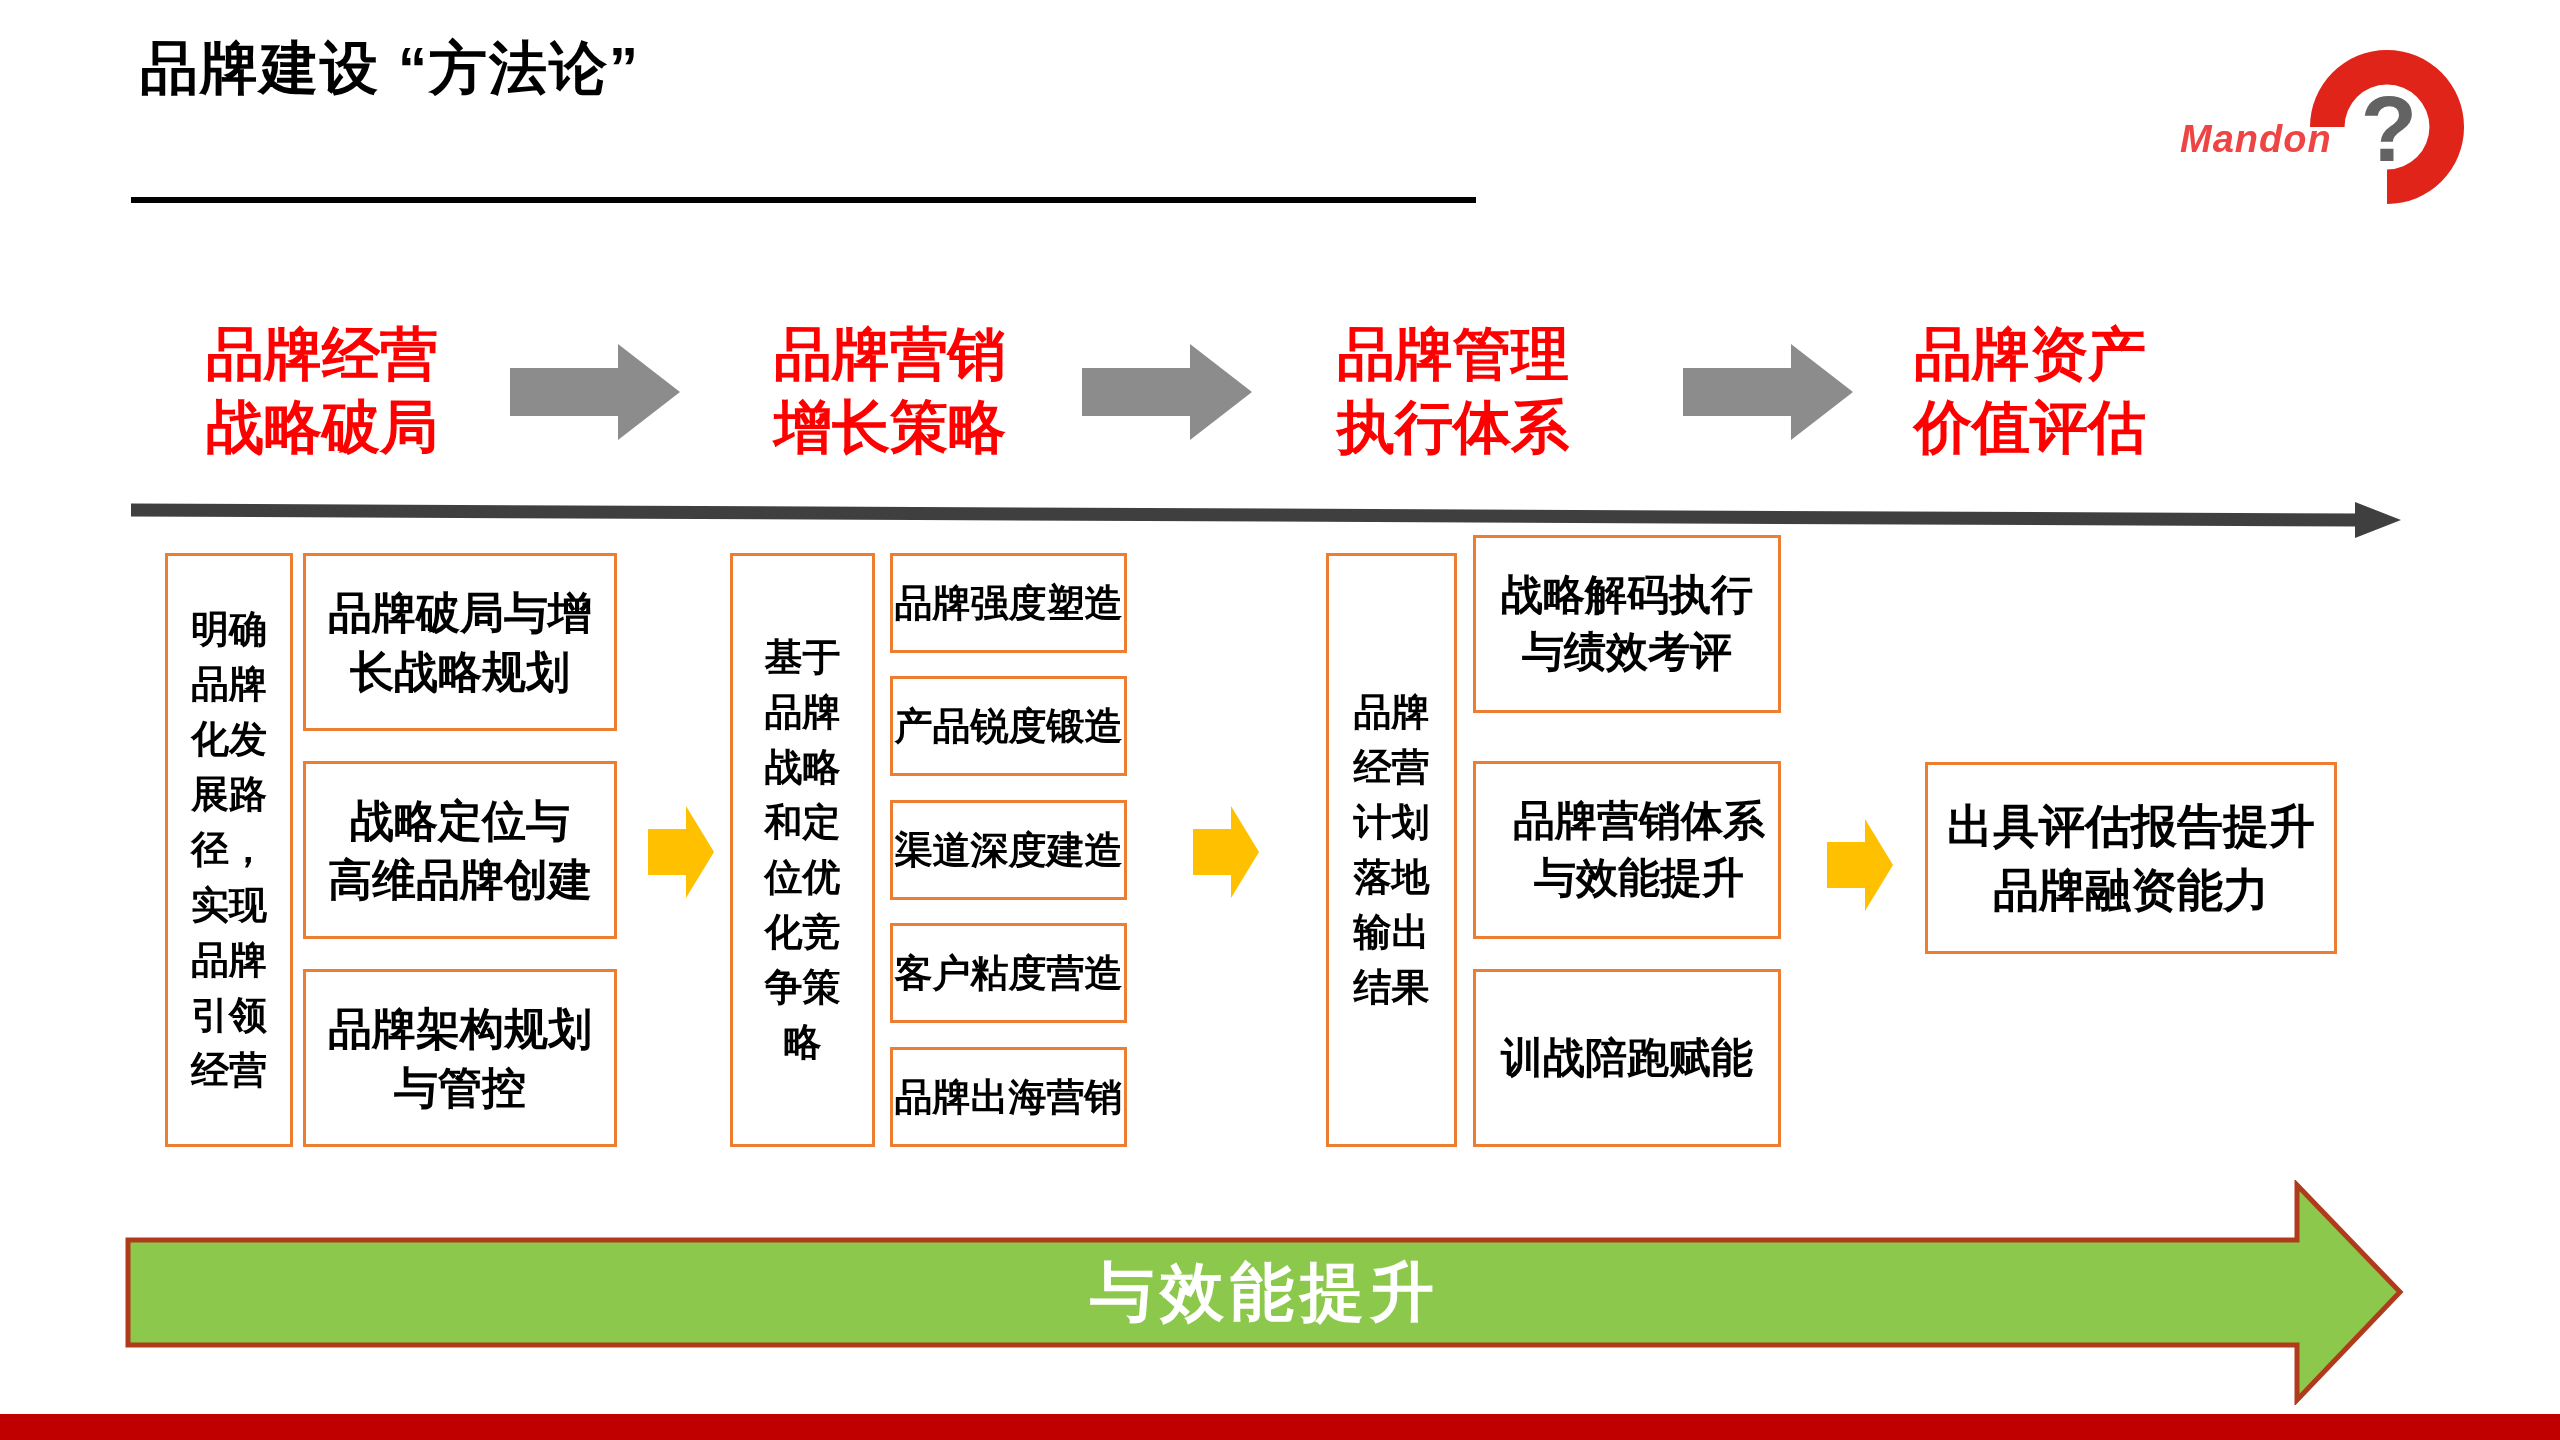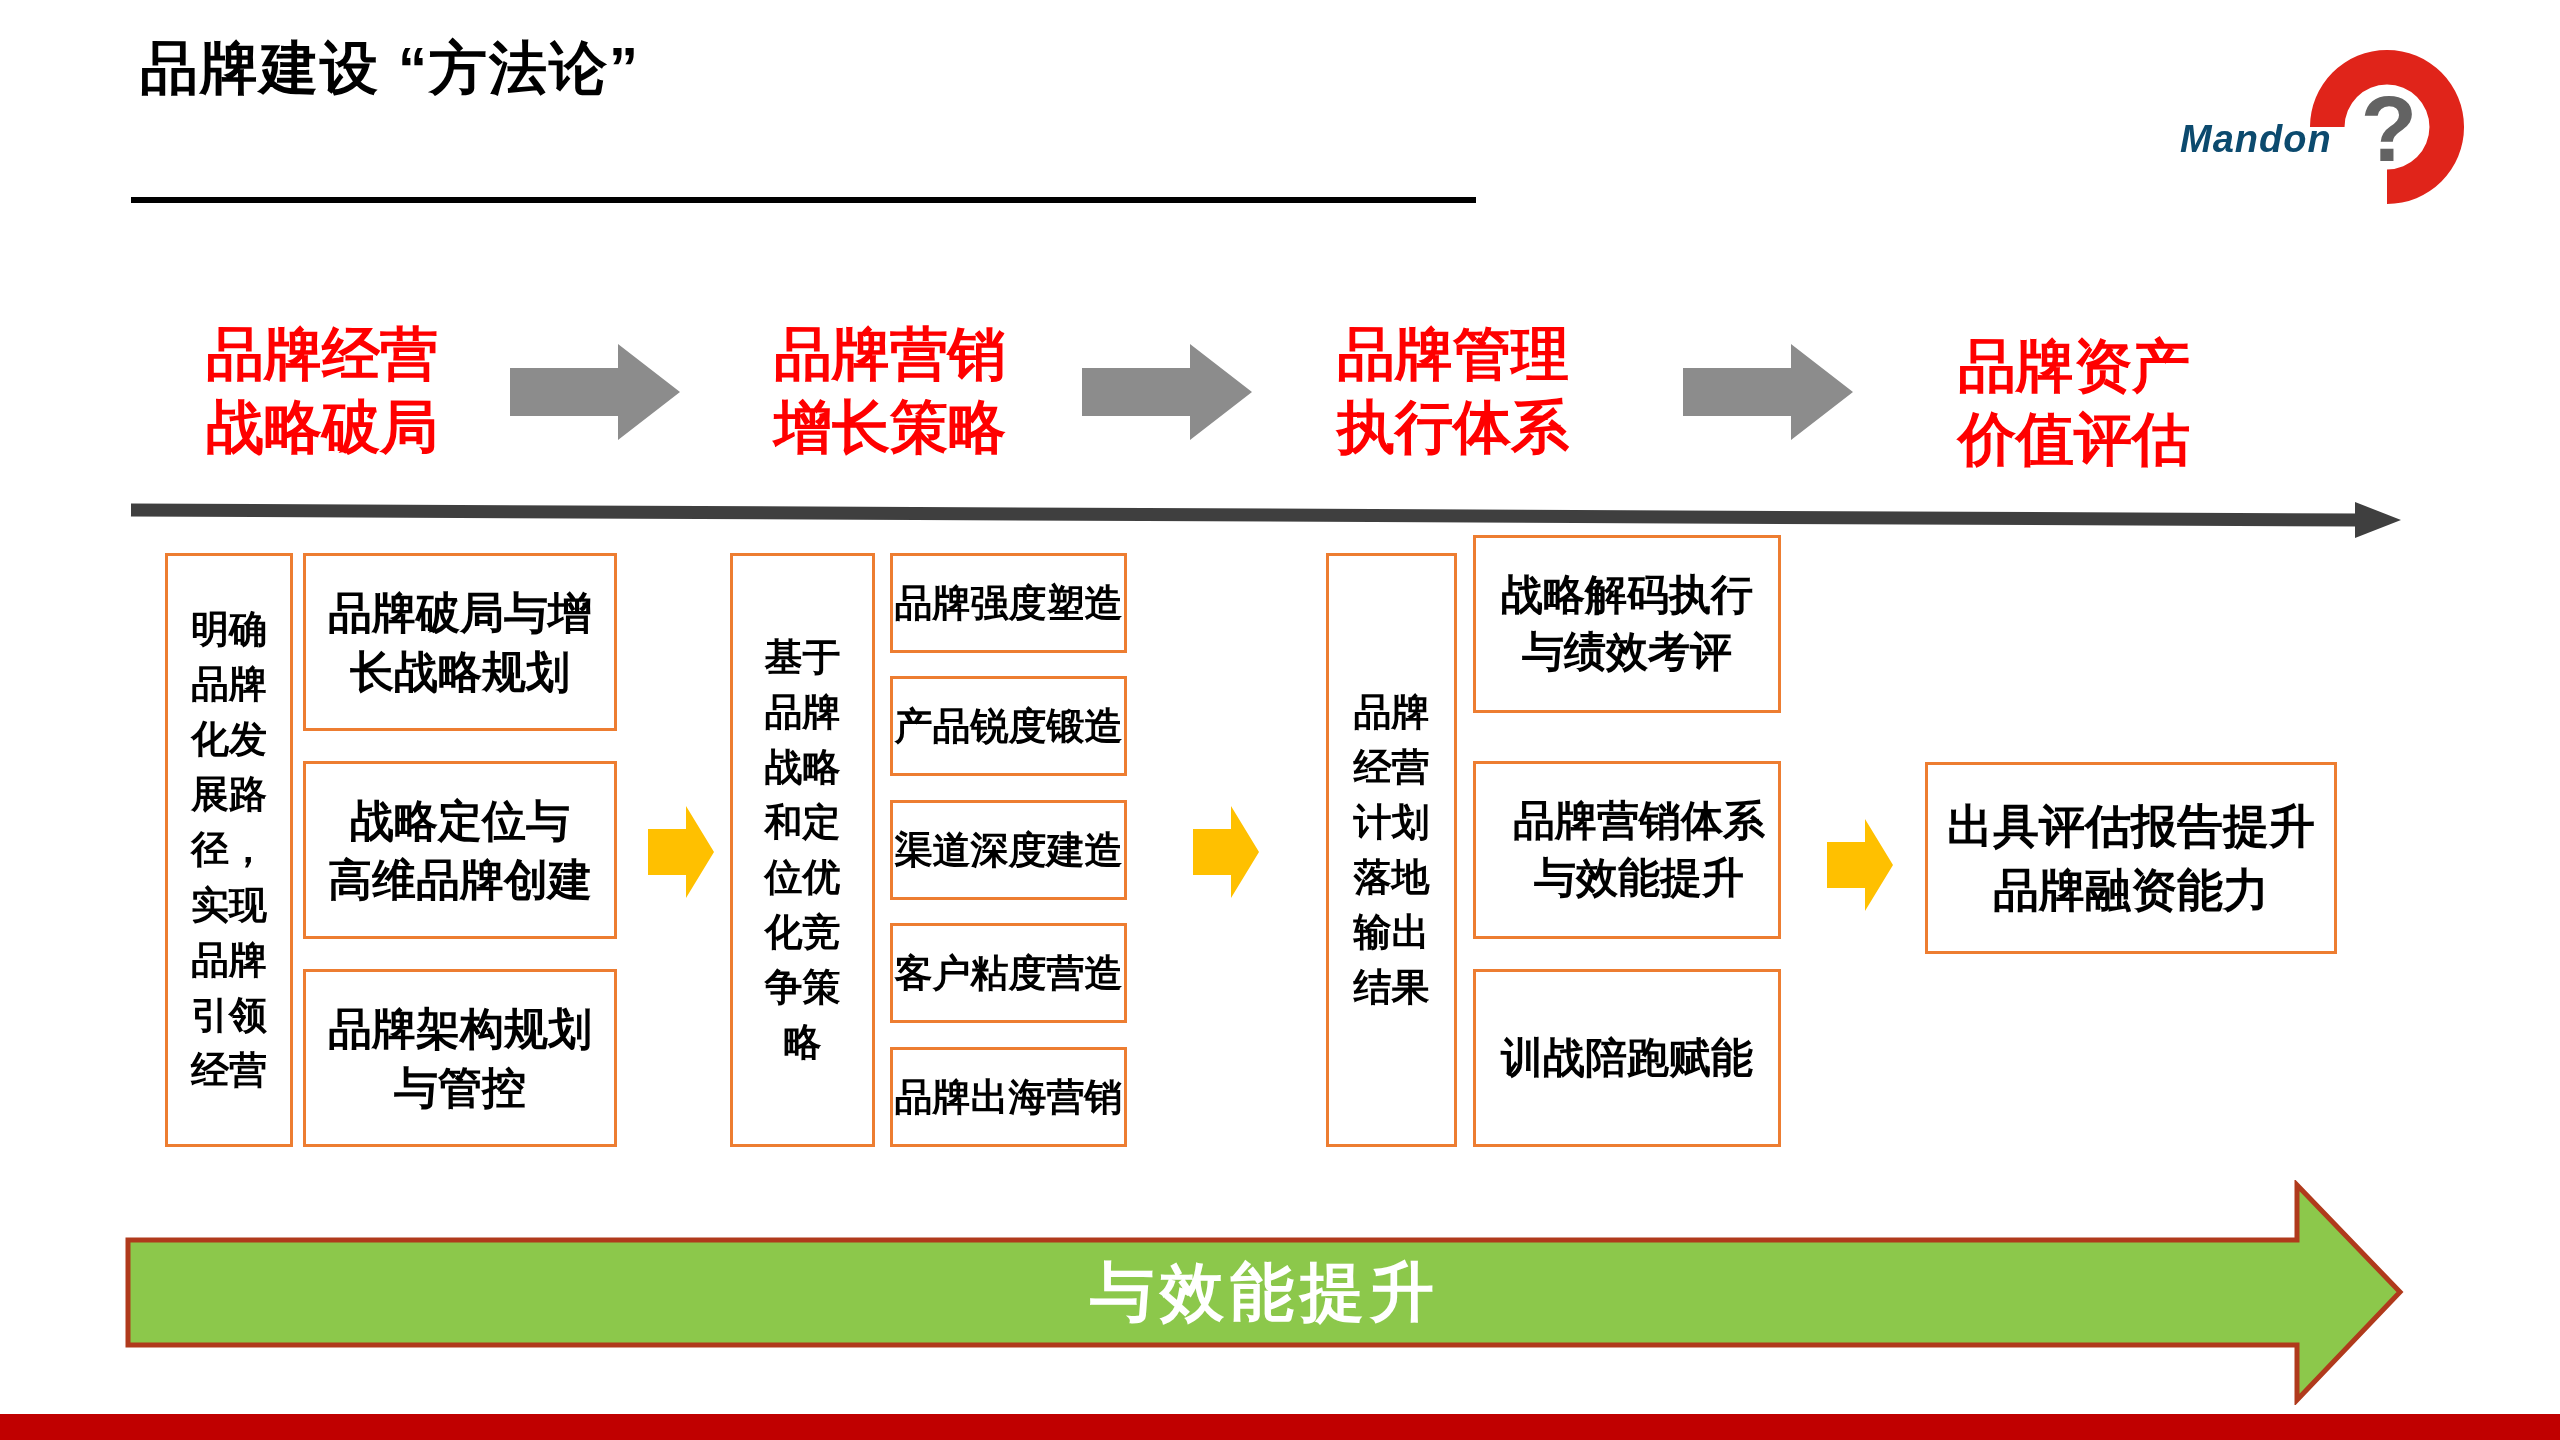--- a/index.html
+++ b/index.html
@@ -7,21 +7,21 @@
          font-family:"Liberation Sans","DejaVu Sans",sans-serif;}
 
   .abs{position:absolute;}
 
   
   #title{left:140px;top:30px;font-size:58px;font-weight:900;color:#000;letter-spacing:2px;}
   #title-underline{left:131px;top:197px;width:1345px;height:6px;background:#000;}
 
   
   #logo-text{left:2180px;top:118px;width:170px;font-size:38px;font-weight:800;
-             font-style:italic;color:#0c4a6e;letter-spacing:1px;}
+             font-style:italic;color:#ef4444;letter-spacing:1px;}
 
   
   .stage{width:300px;top:318px;height:150px;color:#FF0000;font-size:58px;font-weight:900;
          line-height:1.25;text-align:center;white-space:pre-line;}
 
   
   .obox{border:3px solid #ED7D31;background:#fff;display:flex;align-items:center;
         justify-content:center;text-align:center;font-weight:bold;color:#000;
         white-space:pre-line;box-sizing:border-box;}
   .side{font-size:38px;line-height:1.45;}
@@ -50,21 +50,21 @@
     <text x="82" y="114" font-size="94" font-weight="900" fill="#636363" text-anchor="middle" font-family="Liberation Sans, sans-serif">?</text>
   </svg>
   <div class="abs" id="logo-text">Mandon</div>
 
   <div class="abs stage" style="left:172px;">品牌经营
 战略破局</div>
   <div class="abs stage" style="left:740px;">品牌营销
 增长策略</div>
   <div class="abs stage" style="left:1303px;">品牌管理
 执行体系</div>
-  <div class="abs stage" style="left:1924px;margin-top:12px;">品牌资产
+  <div class="abs stage" style="left:1880px;">品牌资产
 价值评估</div>
 
   <svg class="abs" style="left:510px;top:342px;" width="170" height="100" viewBox="0 0 170 100">
     <polygon points="0,26 108,26 108,2 170,50 108,98 108,74 0,74" fill="#8C8C8C"></polygon>
   </svg>
   <svg class="abs" style="left:1082px;top:342px;" width="170" height="100" viewBox="0 0 170 100">
     <polygon points="0,26 108,26 108,2 170,50 108,98 108,74 0,74" fill="#8C8C8C"></polygon>
   </svg>
   <svg class="abs" style="left:1683px;top:342px;" width="170" height="100" viewBox="0 0 170 100">
     <polygon points="0,26 108,26 108,2 170,50 108,98 108,74 0,74" fill="#8C8C8C"></polygon>

